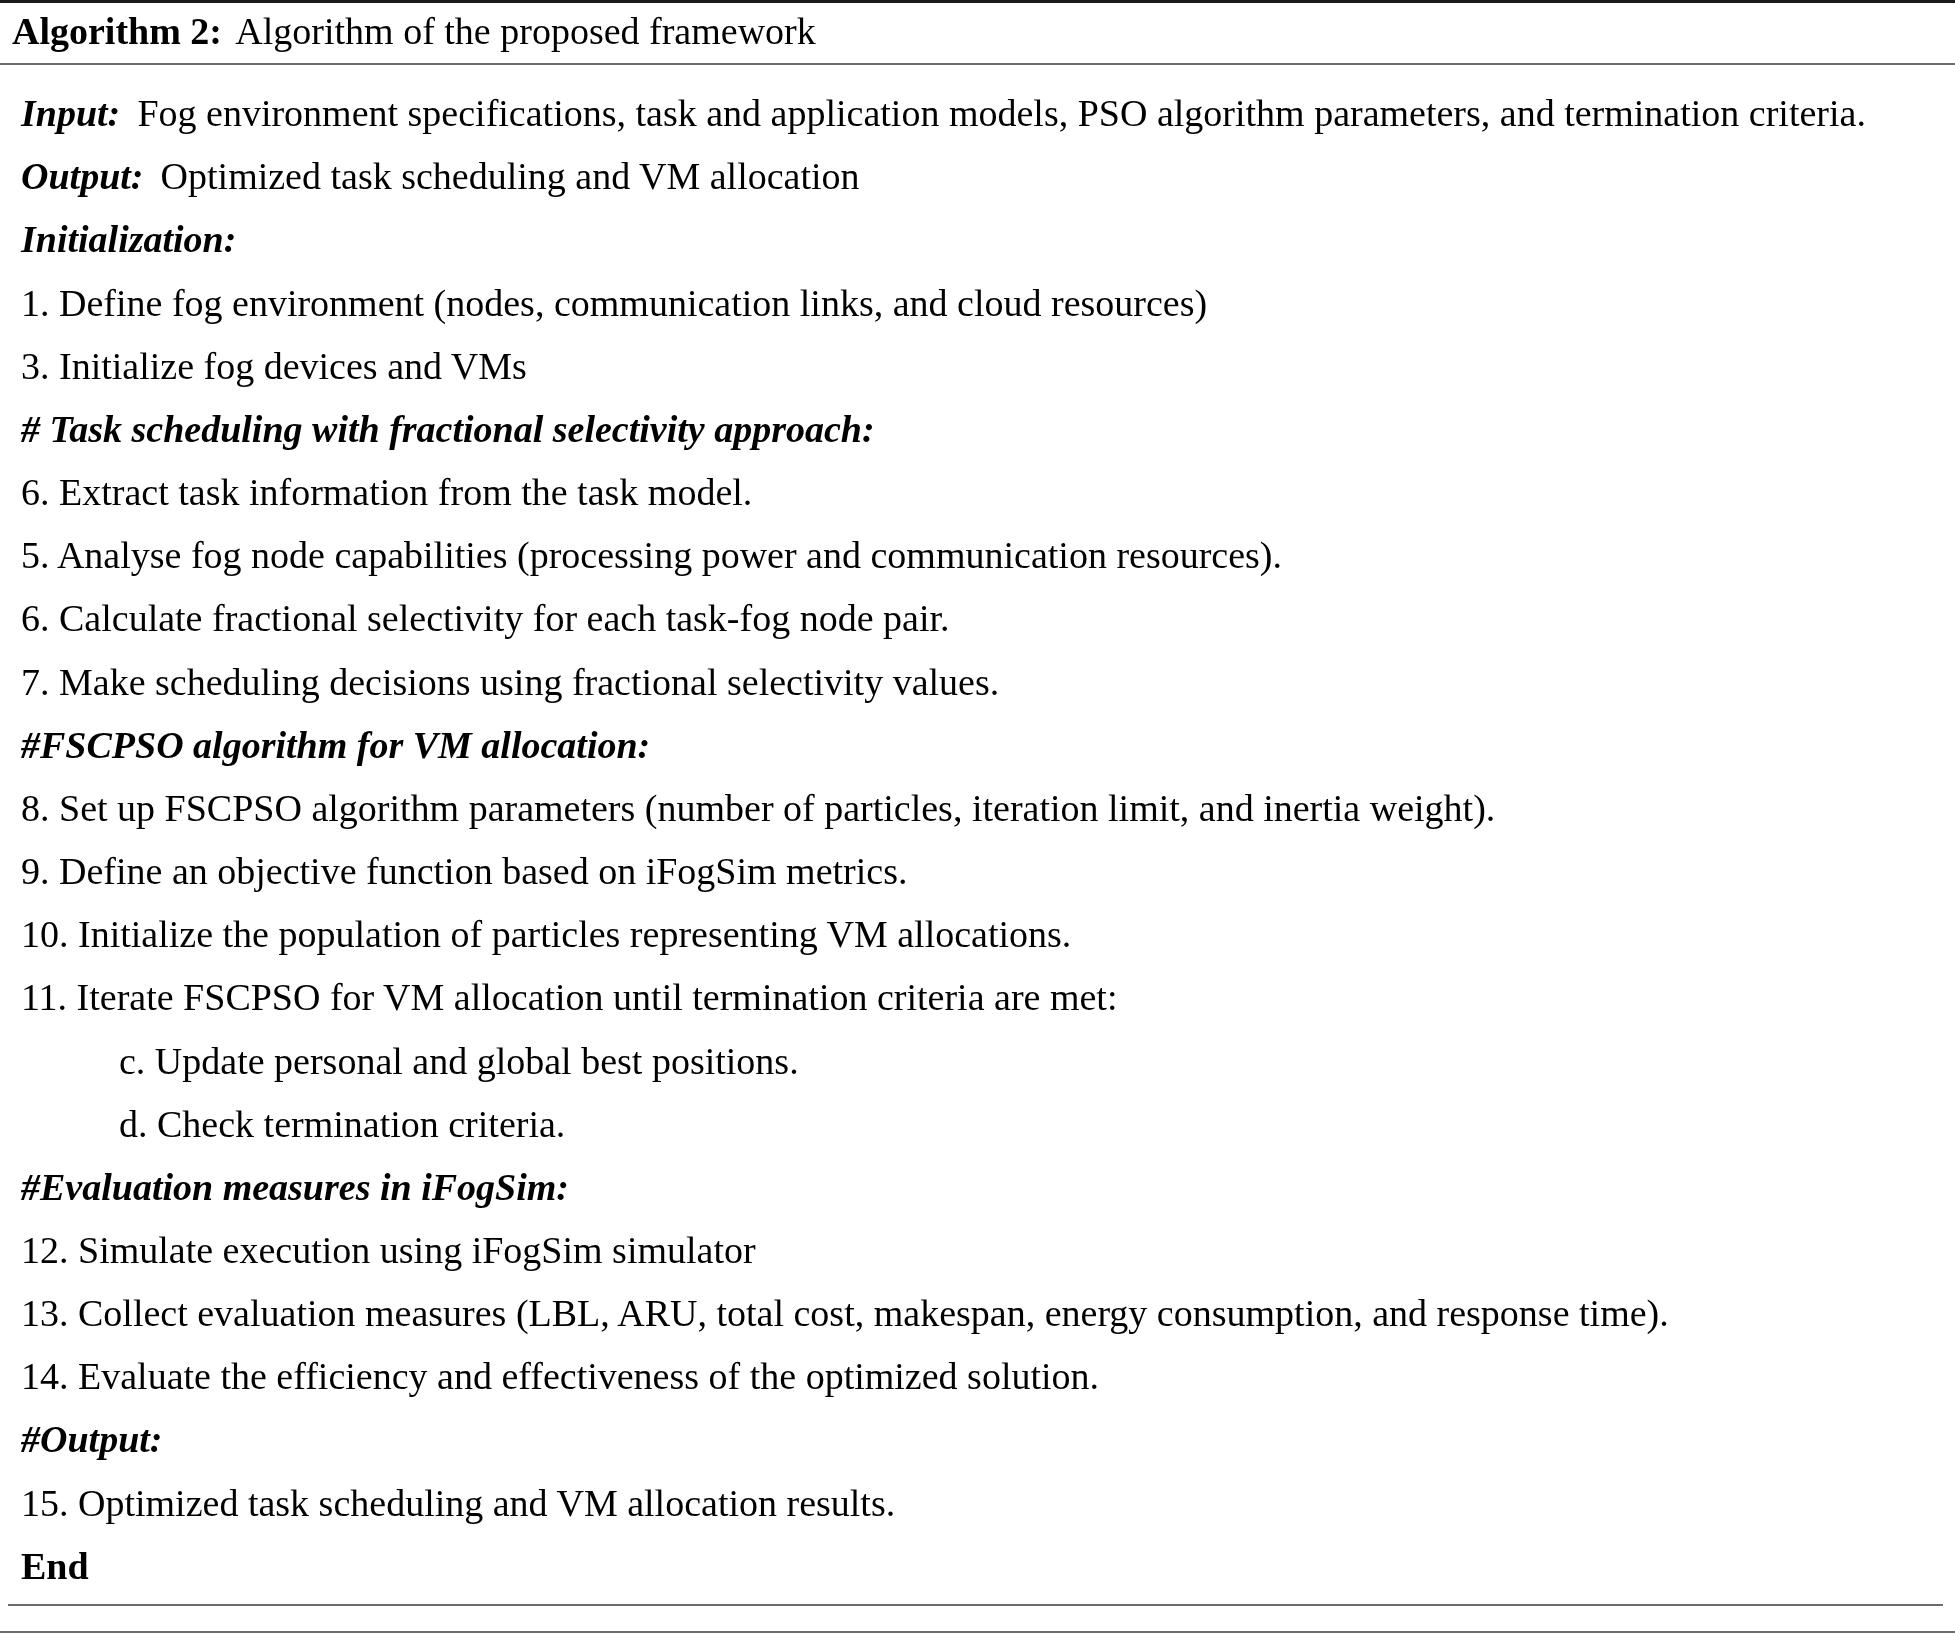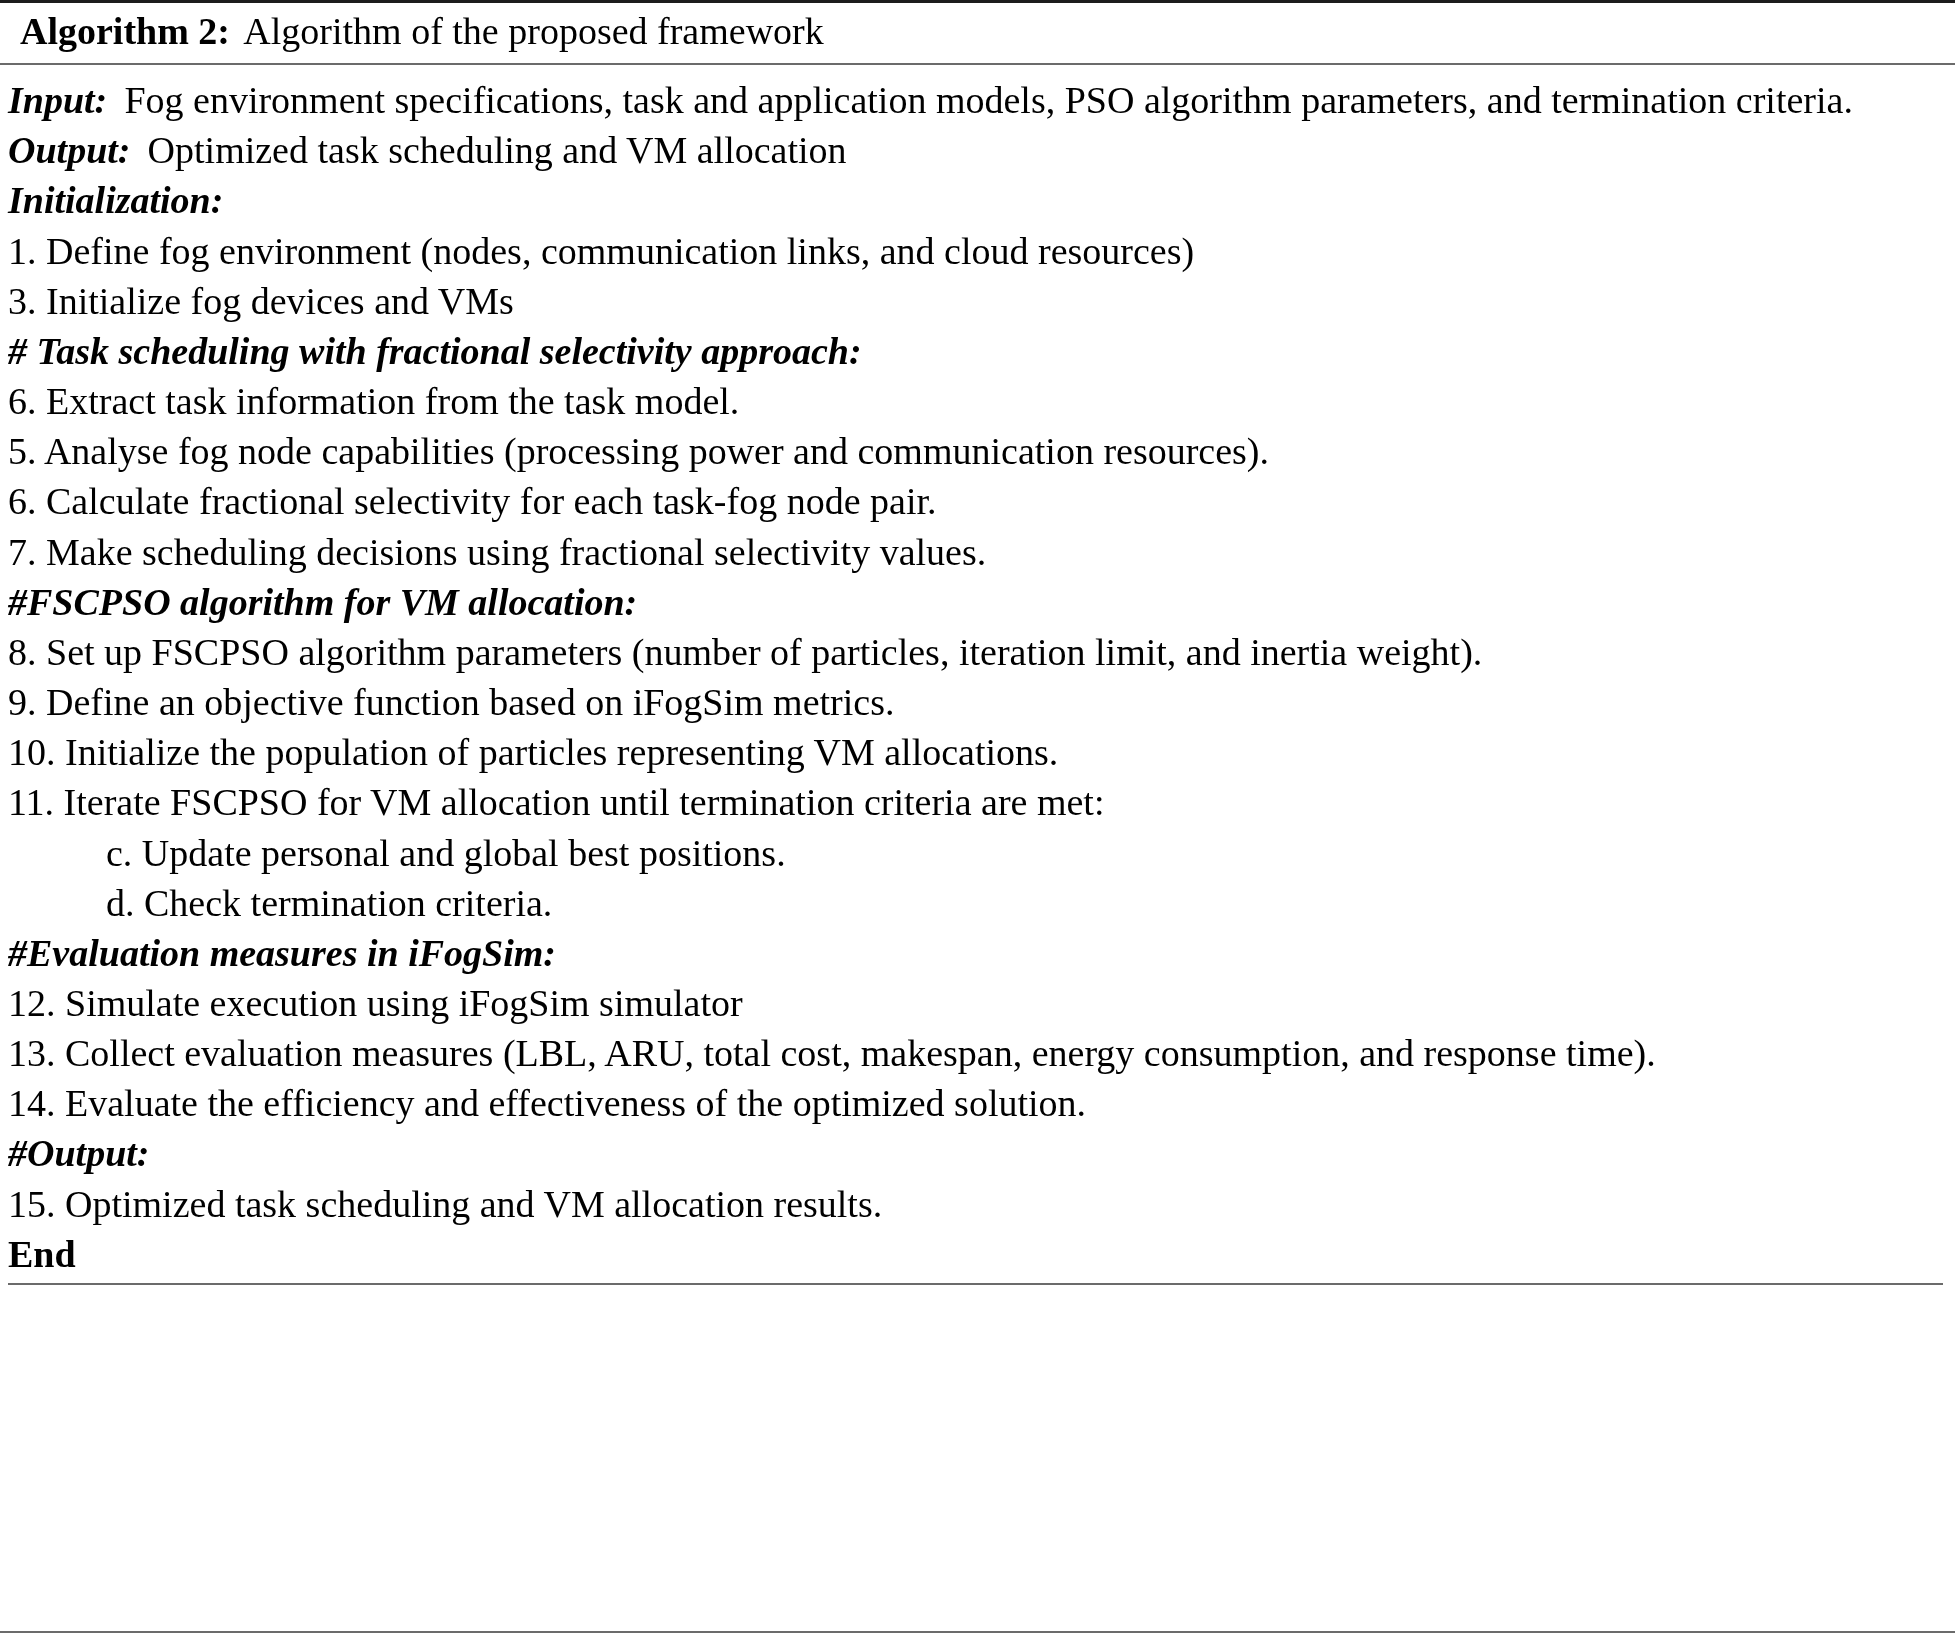--- a/index.html
+++ b/index.html
@@ -10,26 +10,26 @@
     box-sizing: border-box;
     background: #ffffff;
     color: #000000;
     font-family: "Liberation Serif", "DejaVu Serif", serif;
     font-size: 38px;
     line-height: 1.32;
     border-top: 3px solid #1c1c1c;
     overflow: hidden;
   }
   .title-row {
-    padding: 3px 10px 7px 20px;
+    padding: 3px 10px 7px 12px;
     border-bottom: 2px solid #6b6b6b;
   }
   .title-label { font-weight: bold; margin-right: 0.35em; }
   .body { padding: 10px 12px 0 8px; }
-  .line { margin: 0; }
+  .line { margin: 13px; }
   .lead { font-weight: bold; font-style: italic; margin-right: 0.45em; }
   .sec span { font-weight: bold; font-style: italic; }
   .sub { padding-left: 98px; }
   .endline span { font-weight: bold; }
   .after-end {
     border: none;
     border-top: 2px solid #6b6b6b;
     margin: 4px 0 0 0;
   }
   .footer-rule {

